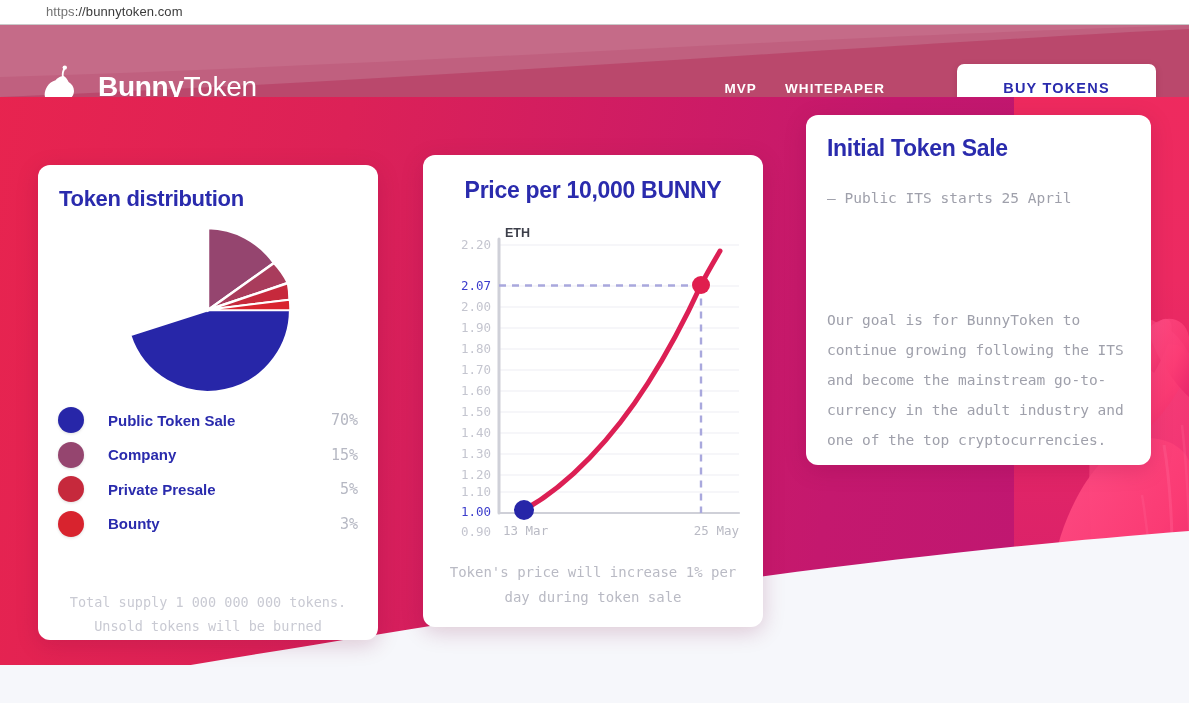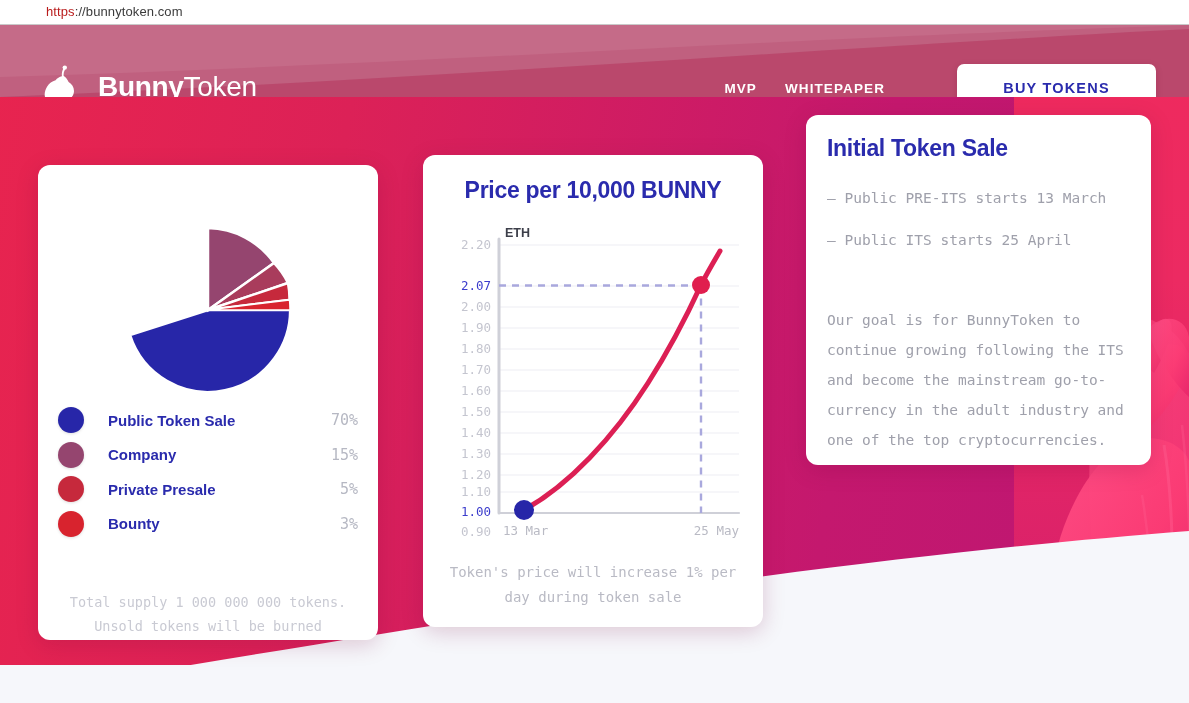--- a/index.html
+++ b/index.html
@@ -15,21 +15,21 @@
   #urlbar{
     position:absolute; left:0; top:0; width:1189px; height:25px;
     background:#ffffff; border-bottom:1px solid #c9c9c9;
     box-sizing:border-box;
   }
   #urlbar .url{
     position:absolute; left:10px; top:4px;
     font-size:13px; color:#3b3b3b; letter-spacing:.1px;
     white-space:nowrap;
   }
-  #urlbar .url .scheme{ color:#b91c1c;padding-left:36px; }
+  #urlbar .url .scheme{ color:#737373;padding-left:36px; }
 
   
   #stage{
     position:absolute; left:0; top:25px; width:1189px; height:678px;
     overflow:hidden; background:#f6f7fb;
   }
 
   
   .bg-crimson{
     position:absolute; left:0; top:0; width:1189px; height:640px;
@@ -220,20 +220,21 @@
     </div>
 
     <div class="nav">
       <a href="#">MVP</a>
       <a href="#">WHITEPAPER</a>
       <button class="buy-btn">BUY TOKENS</button>
     </div>
   </div>
 
   <div class="card" id="card-dist">
+    <div class="card-title">Token distribution</div>
 
     <svg id="pie" width="250" height="165" viewBox="0 0 250 165">
 
       <path d="M125 82 L125 0 A82 82 0 1 1 47 107 Z" fill="#2726a8" stroke="#ffffff" stroke-width="2.5"></path>
 
       <path d="M125 82 L125 0 A82 82 0 0 1 191 35 Z" fill="#95456f" stroke="#ffffff" stroke-width="2.5"></path>
 
       <path d="M125 82 L191 35 A82 82 0 0 1 205 55 Z" fill="#a93c5c" stroke="#ffffff" stroke-width="2.5"></path>
 
       <path d="M125 82 L205 55 A82 82 0 0 1 206.5 72 Z" fill="#c6293c" stroke="#ffffff" stroke-width="2.5"></path>
@@ -330,19 +331,18 @@
 
     <div class="chart-foot">
       <div>Token's price will increase 1% per</div>
       <div>day during token sale</div>
     </div>
   </div>
 
   <div class="card" id="card-sale">
     <div class="card-title">Initial Token Sale</div>
     <div class="sale-list">
-      <div class="sale-item">– Public PRE-ITS starts 13 March</div>
       <div class="sale-item">– Public ITS starts 25 April</div>
     </div>
     <div class="sale-para">Our goal is for BunnyToken to continue growing following the ITS and become the mainstream go-to-currency in the adult industry and one of the top cryptocurrencies.</div>
   </div>
 
 </div>
 
 </body></html>

